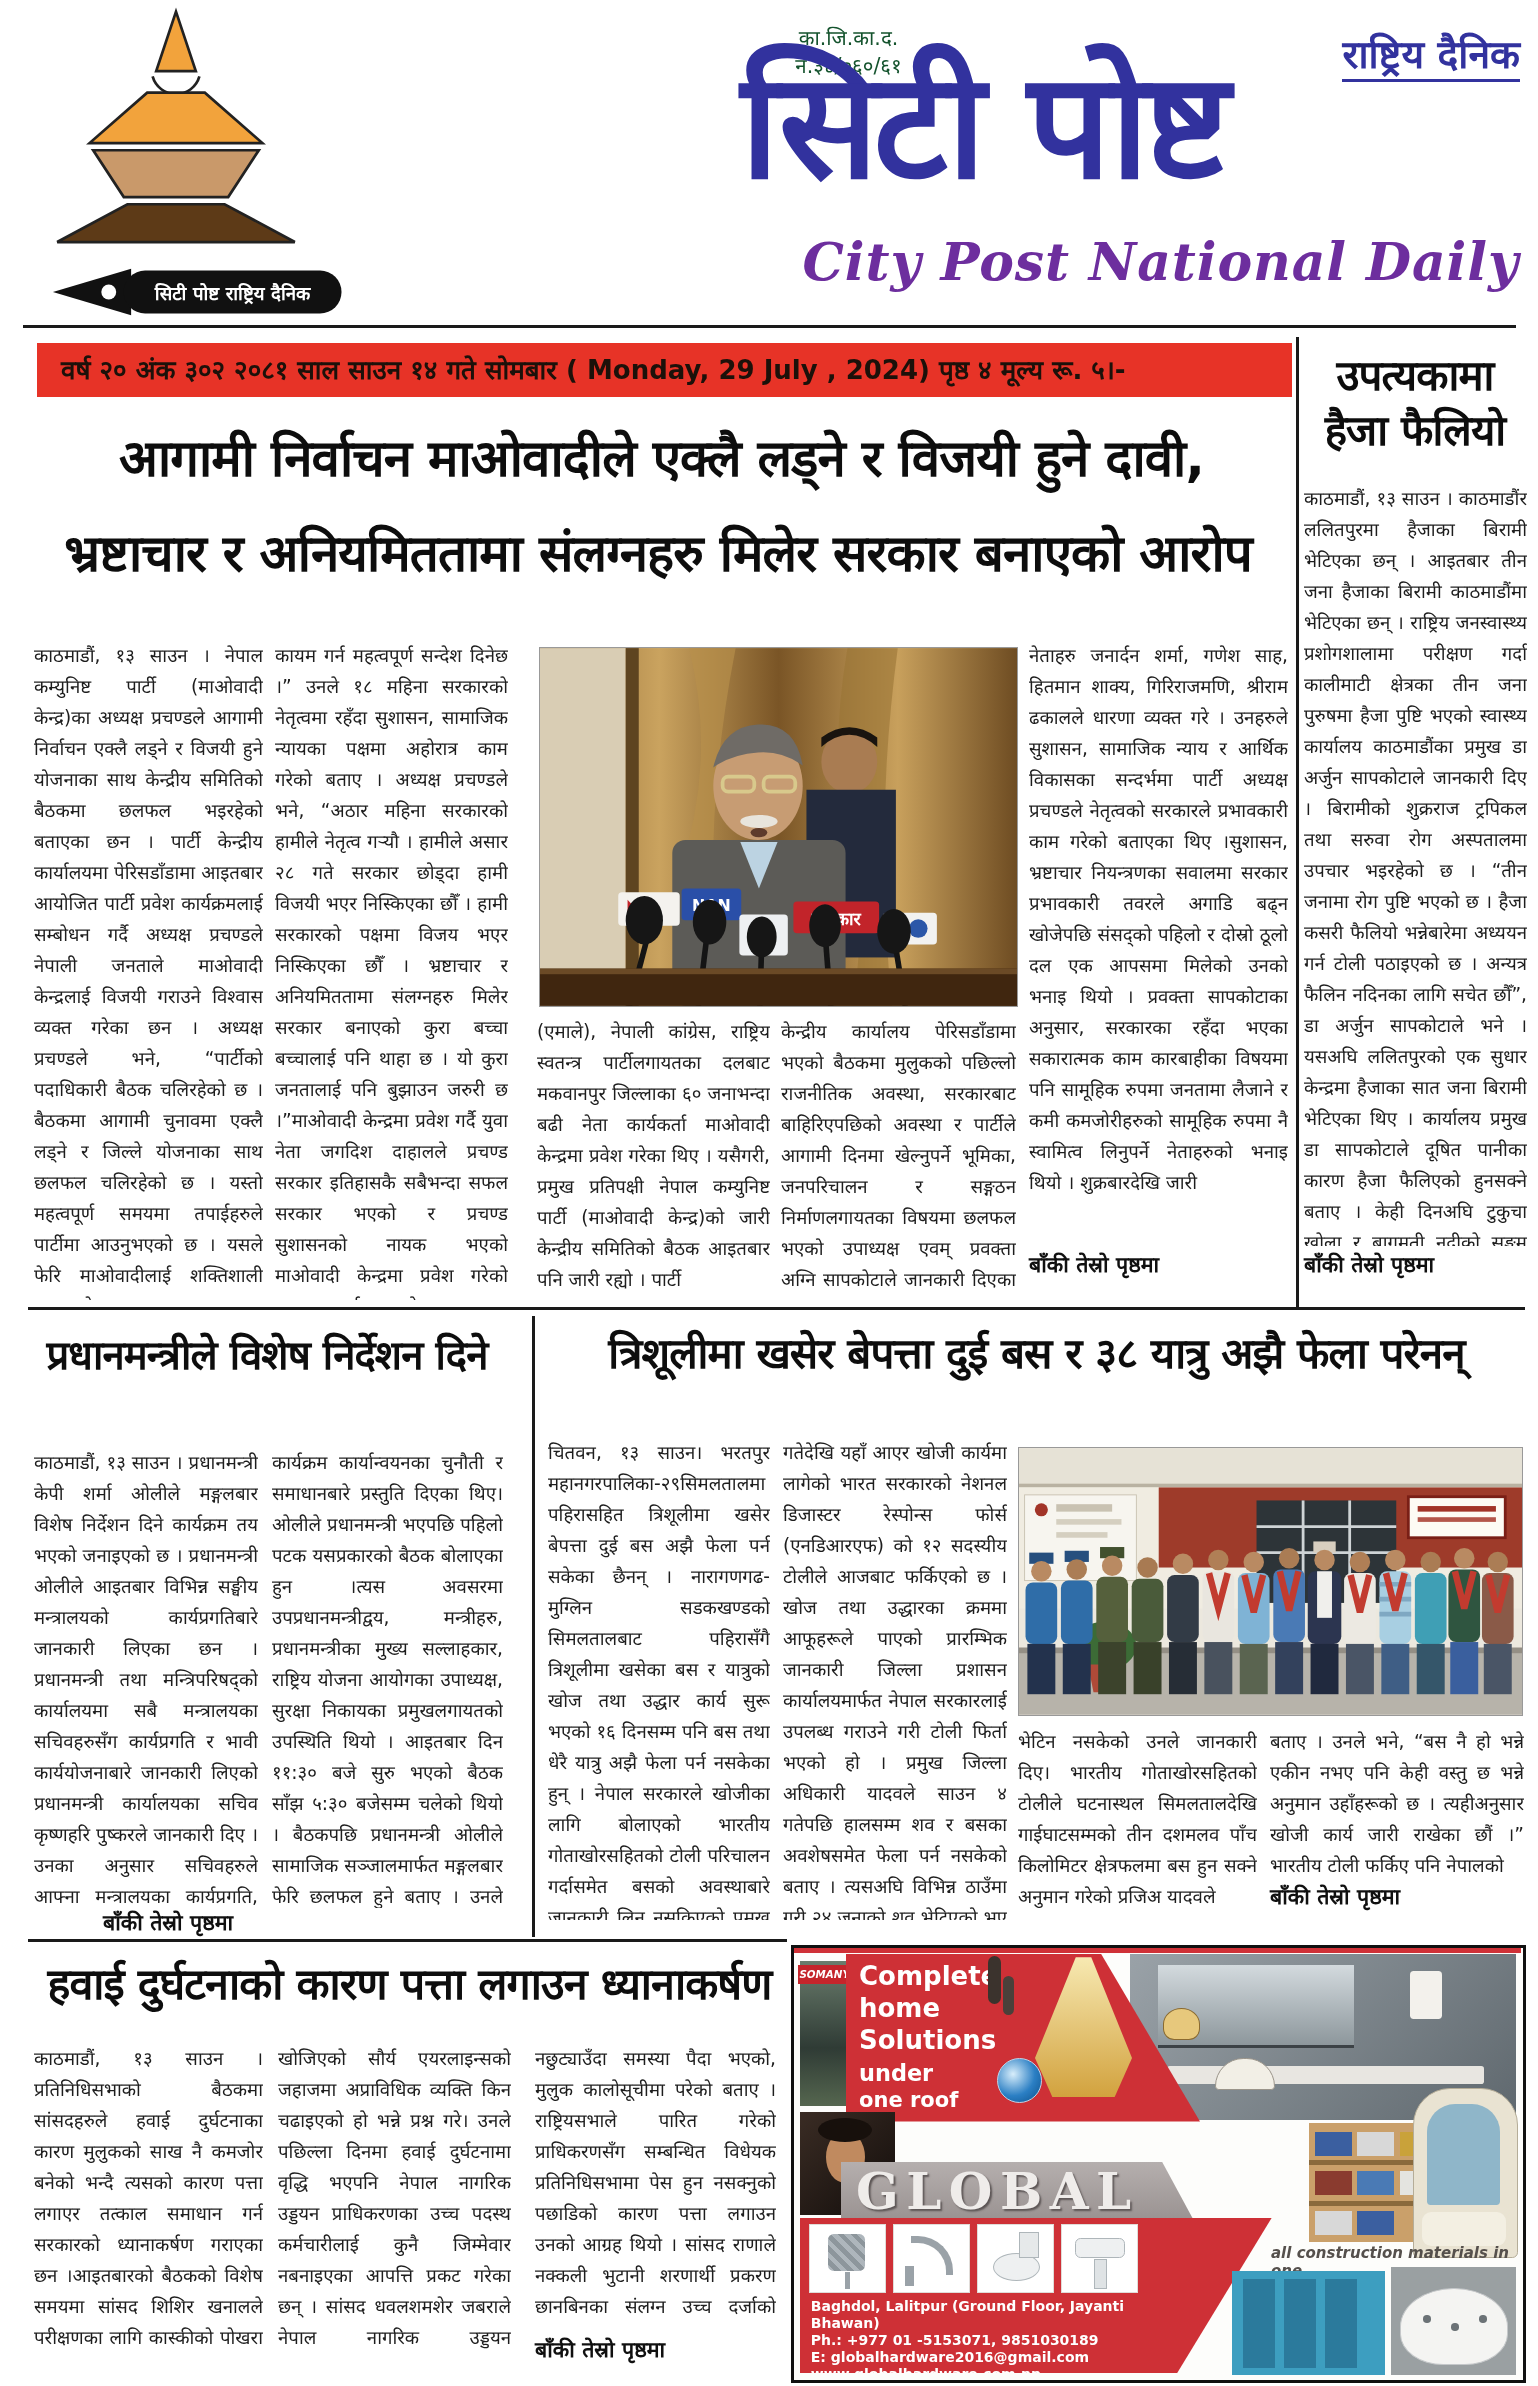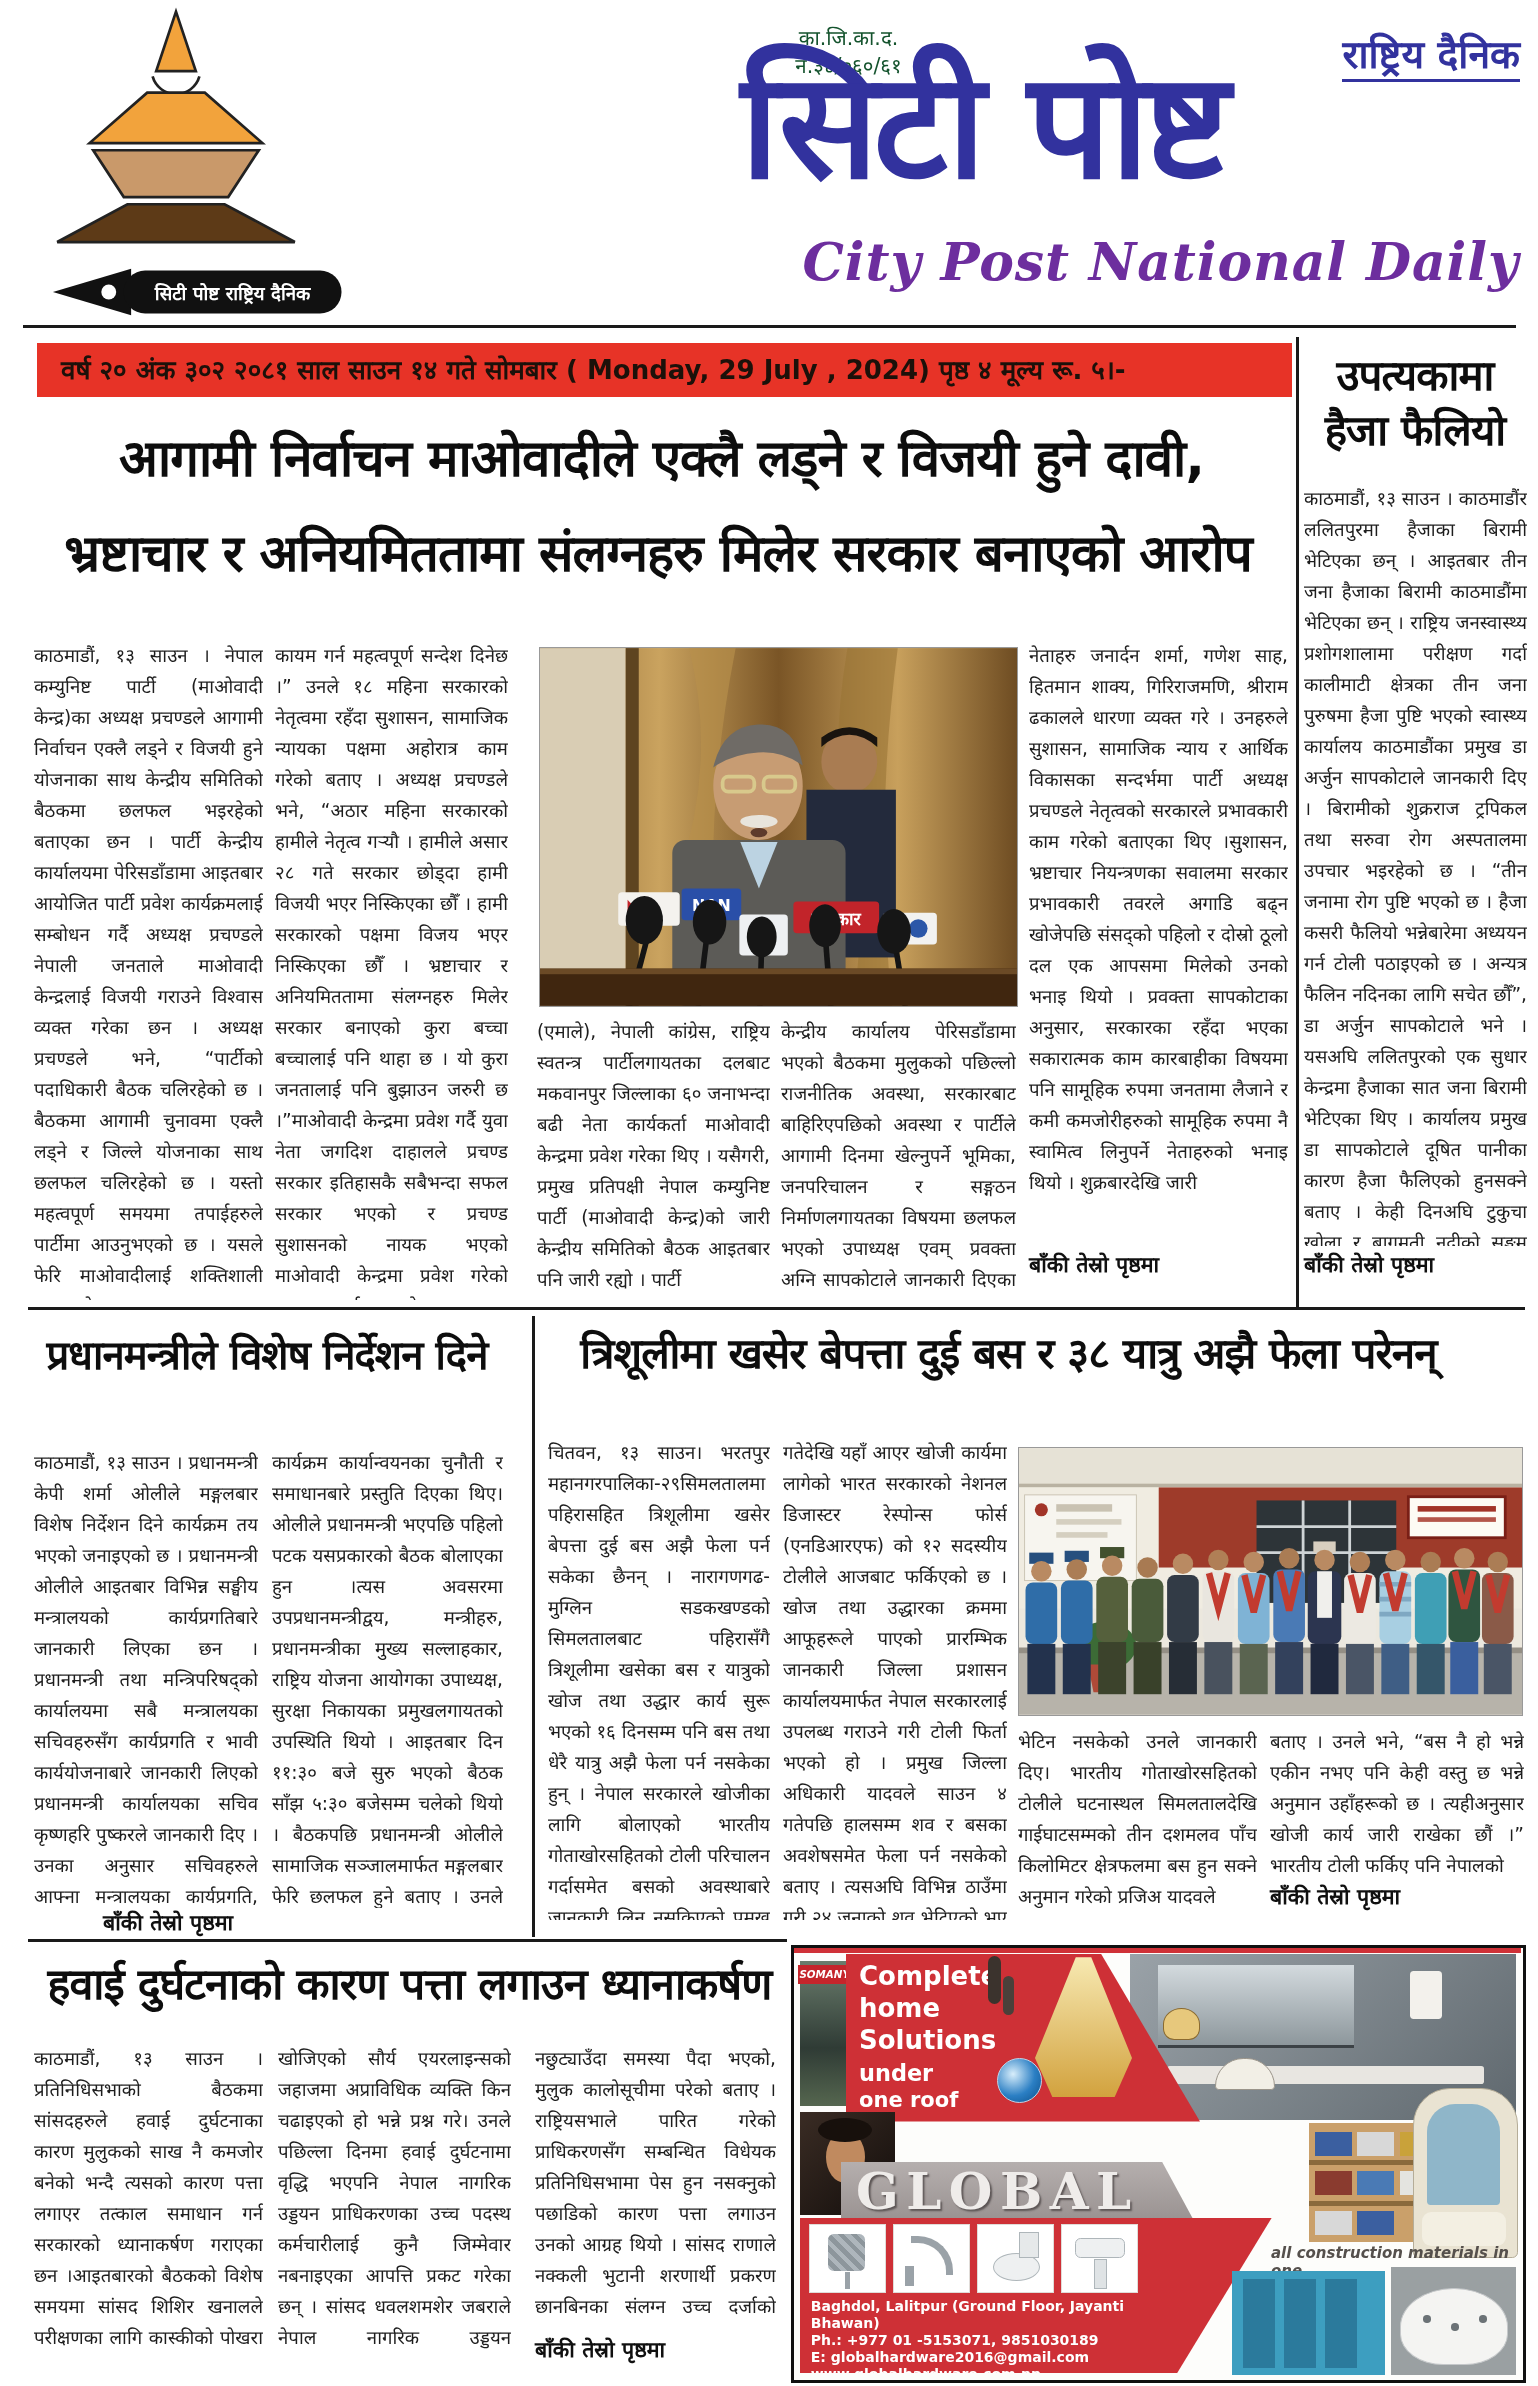--- a/index.html
+++ b/index.html
@@ -155,21 +155,21 @@
   <div class="cont" style="left:1029px;top:1249px;width:259px;">बाँकी तेस्रो पृष्ठमा</div>
 
   <div class="rule" style="left:28px;top:1307px;width:1497px;height:2.8px;"></div>
 
   <div class="rule" style="left:532px;top:1316px;width:2.8px;height:621px;"></div>
   <div class="headline" style="left:34px;top:1327px;width:466px;font-size:40px;line-height:56px;">प्रधानमन्त्रीले विशेष निर्देशन दिने</div>
   <div class="col" style="left:34px;top:1447px;width:224px;height:461px;">काठमाडौं, १३ साउन । प्रधानमन्त्री केपी शर्मा ओलीले मङ्गलबार विशेष निर्देशन दिने कार्यक्रम तय भएको जनाइएको छ । प्रधानमन्त्री ओलीले आइतबार विभिन्न सङ्घीय मन्त्रालयको कार्यप्रगतिबारे जानकारी लिएका छन । प्रधानमन्त्री तथा मन्त्रिपरिषद्को कार्यालयमा सबै मन्त्रालयका सचिवहरुसँग कार्यप्रगति र भावी कार्ययोजनाबारे जानकारी लिएको प्रधानमन्त्री कार्यालयका सचिव कृष्णहरि पुष्करले जानकारी दिए । उनका अनुसार सचिवहरुले आफ्ना मन्त्रालयका कार्यप्रगति, वस्तुस्थिति, सुधारका मार्गचित्र, भावी कार्ययोजना,</div>
   <div class="col" style="left:272px;top:1447px;width:231px;height:461px;">कार्यक्रम कार्यान्वयनका चुनौती र समाधानबारे प्रस्तुति दिएका थिए। ओलीले प्रधानमन्त्री भएपछि पहिलो पटक यसप्रकारको बैठक बोलाएका हुन ।त्यस अवसरमा उपप्रधानमन्त्रीद्वय, मन्त्रीहरु, प्रधानमन्त्रीका मुख्य सल्लाहकार, राष्ट्रिय योजना आयोगका उपाध्यक्ष, सुरक्षा निकायका प्रमुखलगायतको उपस्थिति थियो । आइतबार दिन ११:३० बजे सुरु भएको बैठक साँझ ५:३० बजेसम्म चलेको थियो । बैठकपछि प्रधानमन्त्री ओलीले सामाजिक सञ्जालमार्फत मङ्गलबार फेरि छलफल हुने बताए । उनले लेखेका छन्, “नागरिकलाई छिटो सेवा</div>
   <div class="cont" style="left:103px;top:1907px;width:336px;">बाँकी तेस्रो पृष्ठमा</div>
 
-  <div class="headline" style="left:520px;top:1324px;width:977px;font-size:42px;line-height:60px;">त्रिशूलीमा खसेर बेपत्ता दुई बस र ३८ यात्रु अझै फेला परेनन्</div>
+  <div class="headline" style="left:548px;top:1324px;width:977px;font-size:42px;line-height:60px;">त्रिशूलीमा खसेर बेपत्ता दुई बस र ३८ यात्रु अझै फेला परेनन्</div>
   <div class="col" style="left:548px;top:1437px;width:222px;height:483px;">चितवन, १३ साउन। भरतपुर महानगरपालिका-२९सिमलतालमापहिरासहित त्रिशूलीमा खसेर बेपत्ता दुई बस अझै फेला पर्न सकेका छैनन् । नारागणगढ-मुग्लिन सडकखण्डको सिमलतालबाट पहिरासँगै त्रिशूलीमा खसेका बस र यात्रुको खोज तथा उद्धार कार्य सुरू भएको १६ दिनसम्म पनि बस तथा धेरै यात्रु अझै फेला पर्न नसकेका हुन् । नेपाल सरकारले खोजीका लागि बोलाएको भारतीय गोताखोरसहितको टोली परिचालन गर्दासमेत बसको अवस्थाबारे जानकारी लिन नसकिएको प्रमुख जिल्ला अधिकारी इन्द्रदेव यादवले जानकारी दिए । साउन ५</div>
   <div class="col" style="left:783px;top:1437px;width:224px;height:483px;">गतेदेखि यहाँ आएर खोजी कार्यमा लागेको भारत सरकारको नेशनल डिजास्टर रेस्पोन्स फोर्स (एनडिआरएफ) को १२ सदस्यीय टोलीले आजबाट फर्किएको छ । खोज तथा उद्धारका क्रममा आफूहरूले पाएको प्रारम्भिक जानकारी जिल्ला प्रशासन कार्यालयमार्फत नेपाल सरकारलाई उपलब्ध गराउने गरी टोली फिर्ता भएको हो । प्रमुख जिल्ला अधिकारी यादवले साउन ४ गतेपछि हालसम्म शव र बसका अवशेषसमेत फेला पर्न नसकेको बताए । त्यसअघि विभिन्न ठाउँमा गरी २४ जनाको शव भेटिएको भए पनि अन्यको शव</div>
 
   <div class="photo" style="left:1018px;top:1447px;width:503px;height:267px;background:#ece8de;">
     <svg width="503" height="267" viewBox="0 0 540 286">
       <rect width="540" height="40" fill="#e6e2d6"></rect>
       <rect y="38" width="540" height="4" fill="#b9b2a2"></rect>
       <rect y="42" width="540" height="130" fill="#f0ece1"></rect>
       <rect x="6" y="50" width="120" height="92" fill="#f7f5ef" stroke="#c9c2b2"></rect>
       <circle cx="24" cy="66" r="7" fill="#a23428"></circle>

